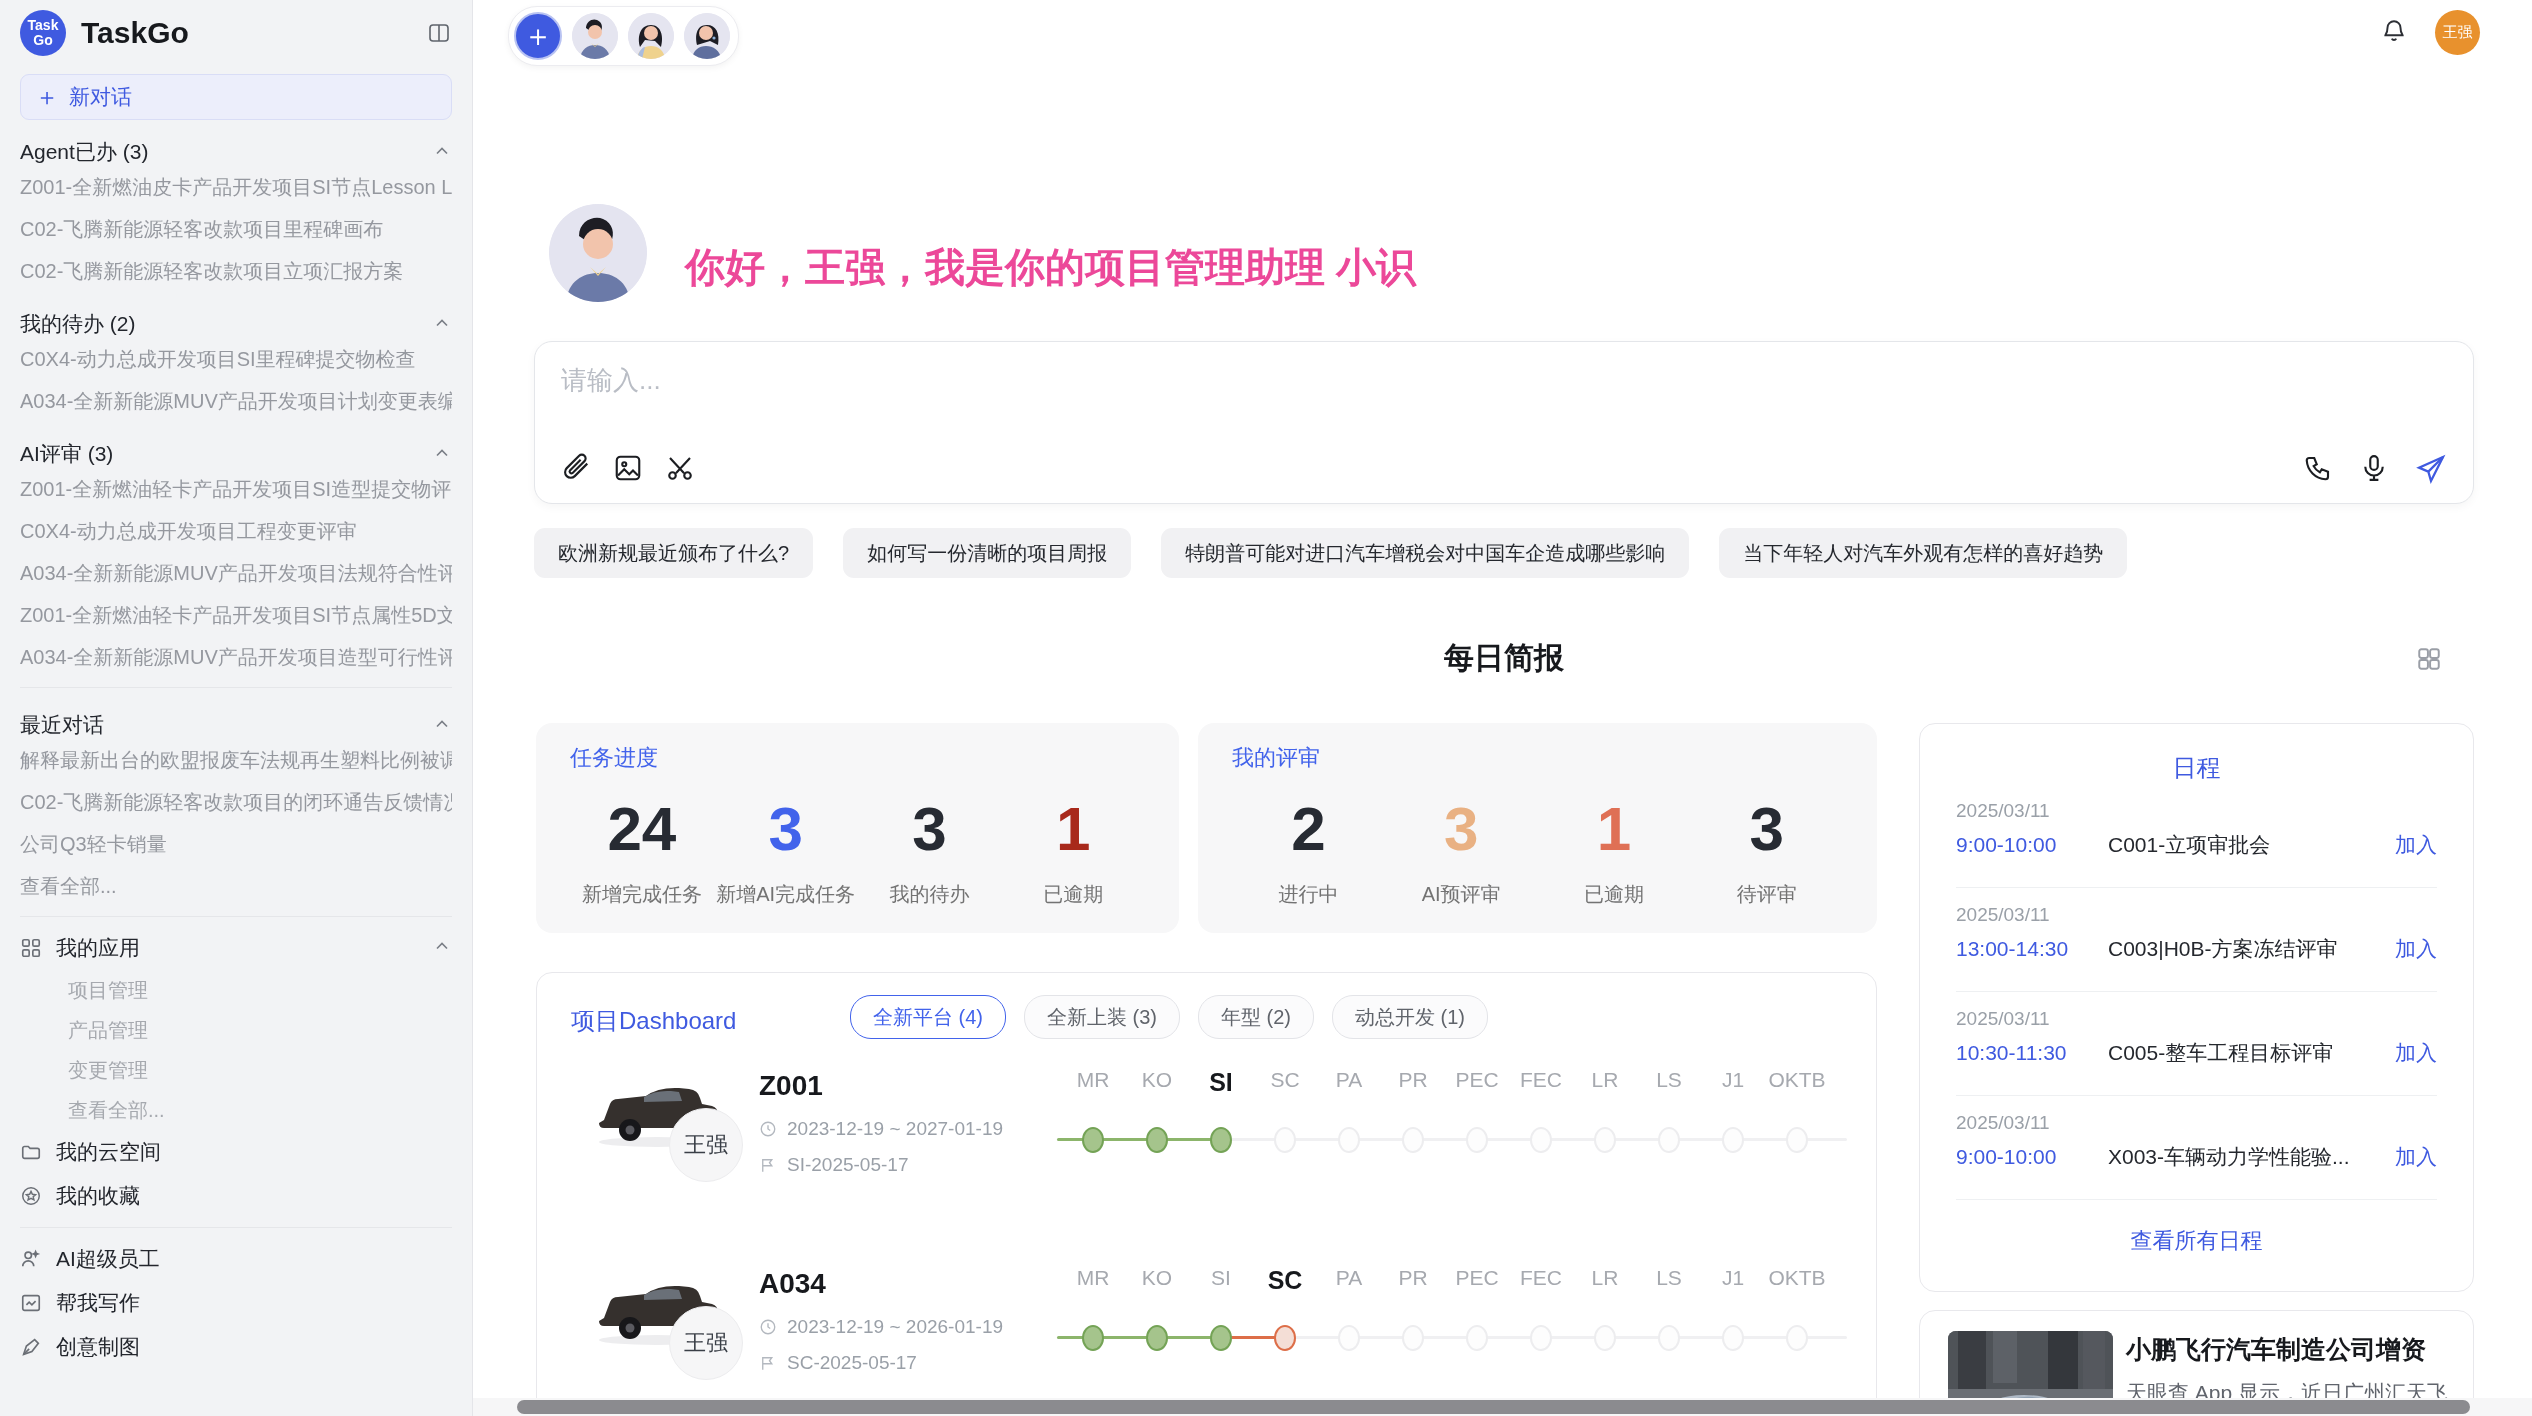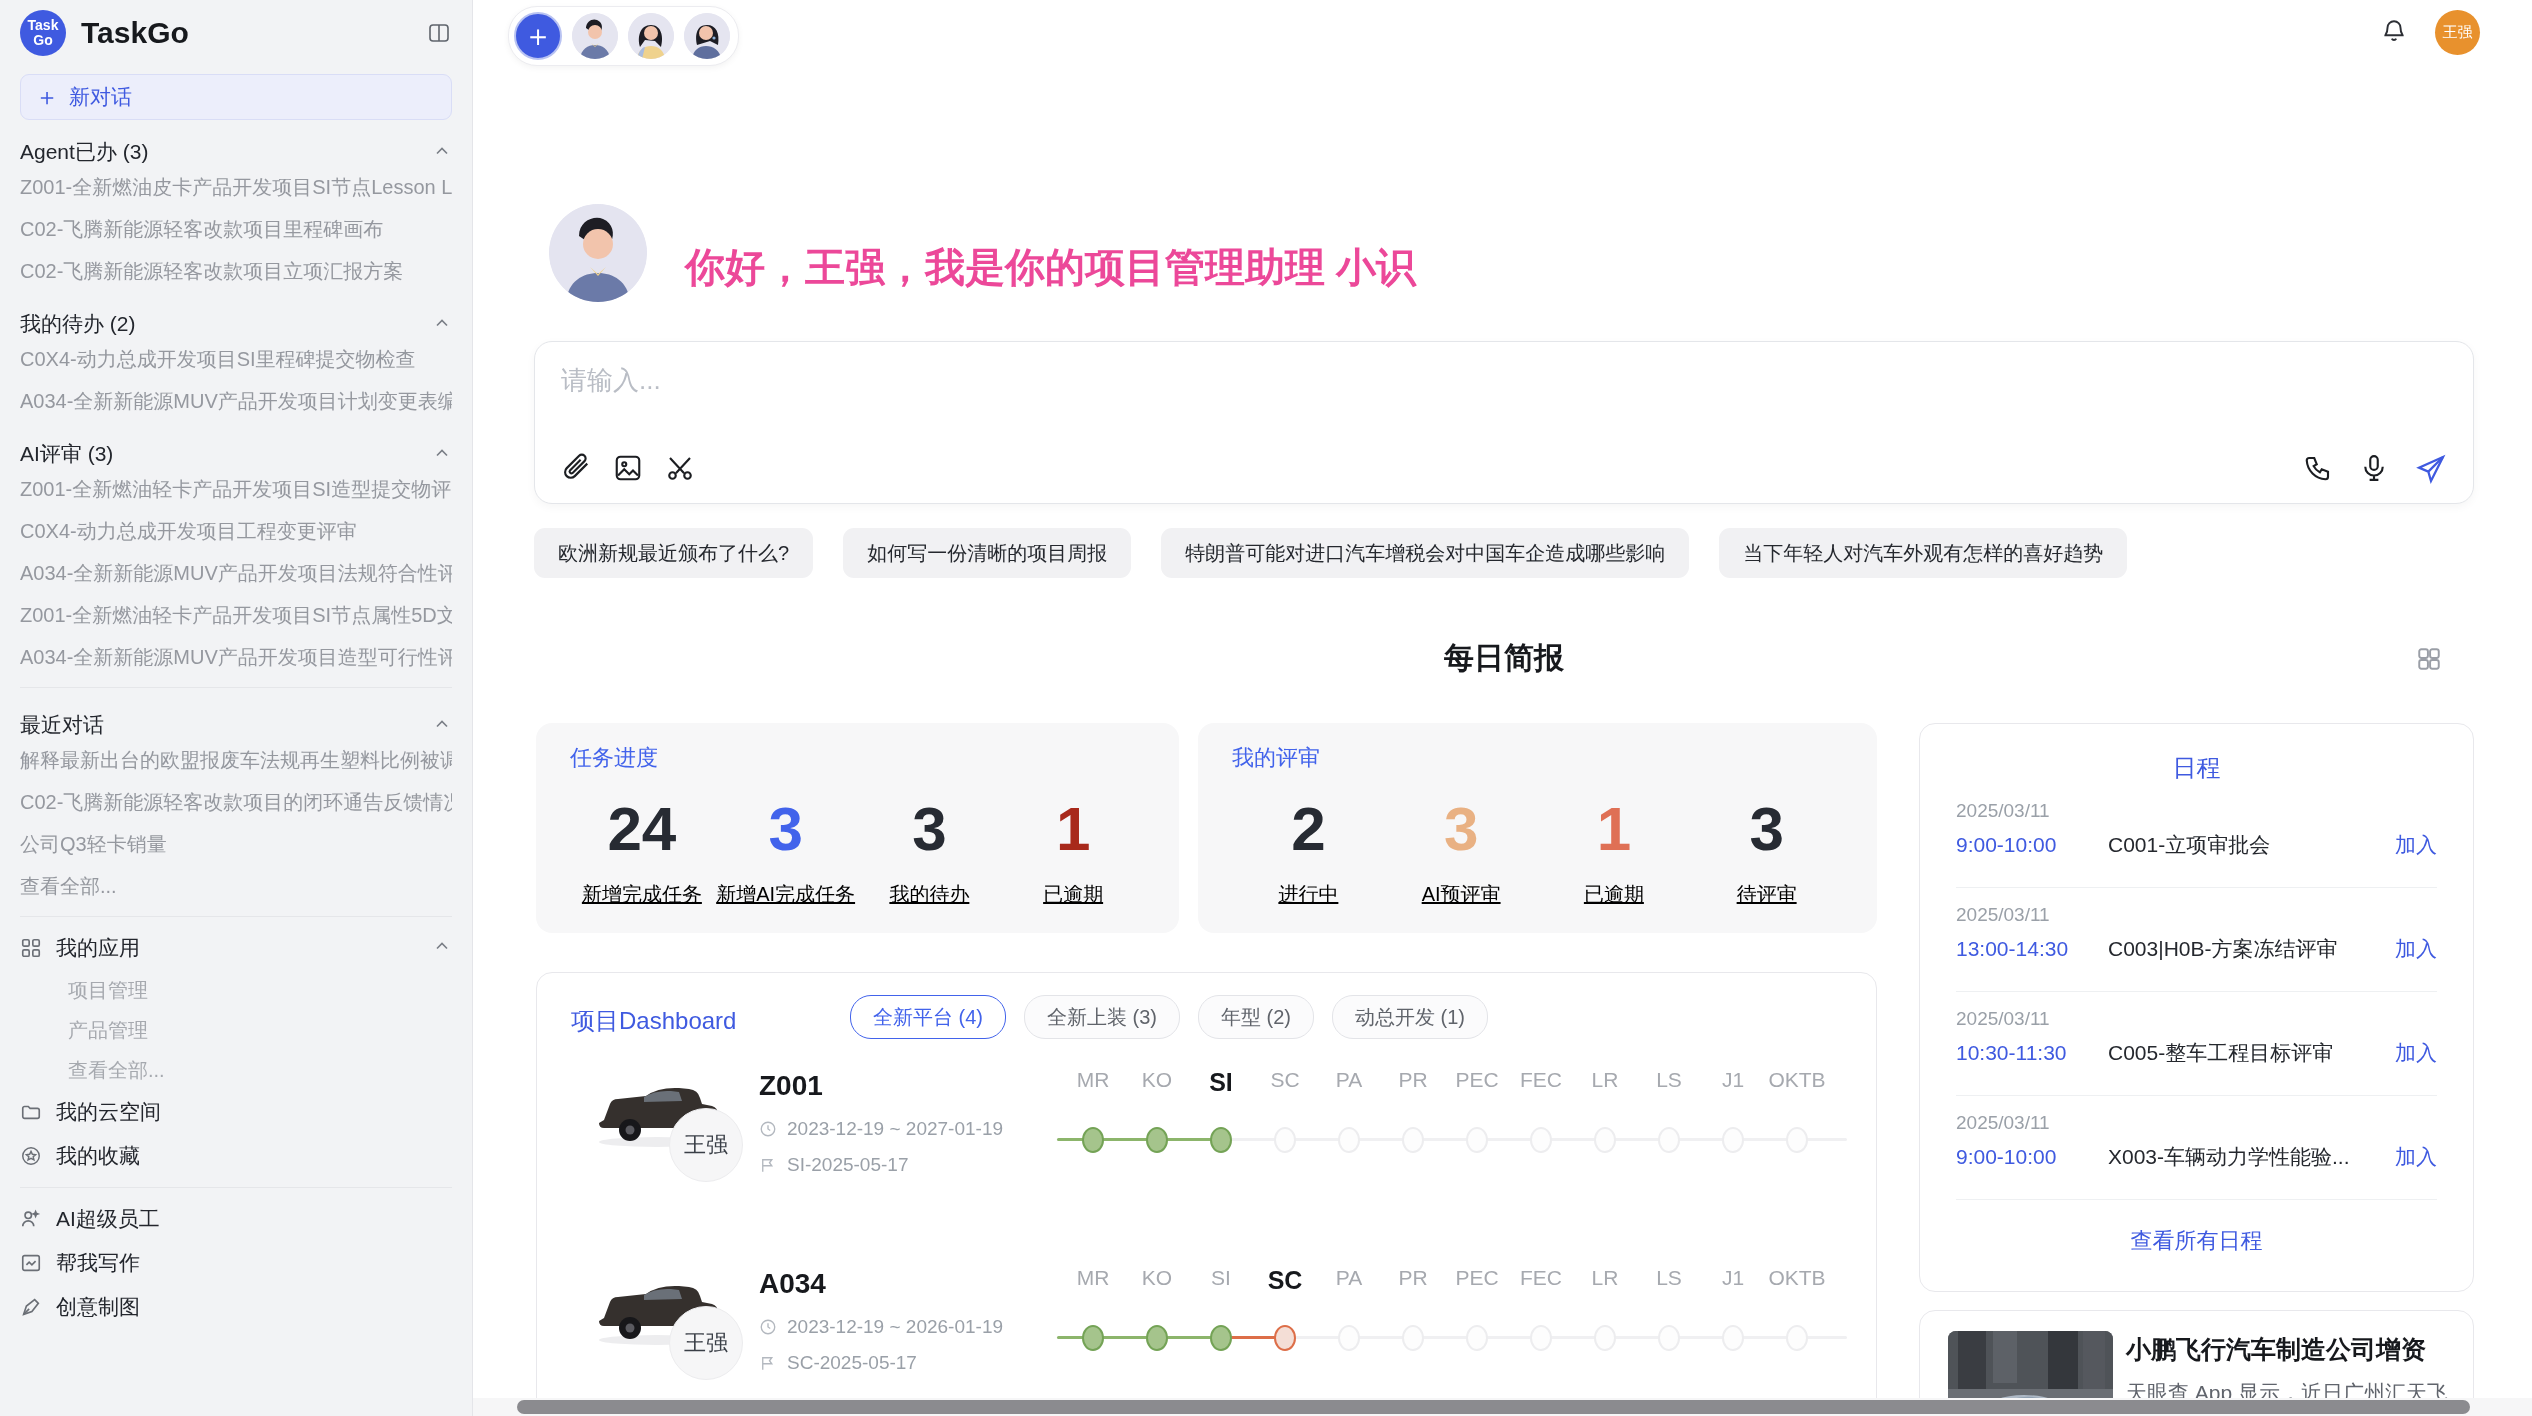--- a/index.html
+++ b/index.html
@@ -61,21 +61,21 @@
   .daily-title{position:absolute;left:61px;top:638px;width:1940px;text-align:center;font-size:30px;font-weight:bold;color:#17191d;}
   .daily-grid-icon{position:absolute;left:1943px;top:646px;color:#9a9ea6;cursor:pointer;}
 
   .stat-card{position:absolute;top:723px;height:210px;background:#f7f7f8;border-radius:16px;box-sizing:border-box;padding:20px 34px;}
   .stat-card.c1{left:63px;width:643px;}
   .stat-card.c2{left:725px;width:679px;}
   .stat-title{font-size:22px;color:#4263eb;}
   .stat-row{display:flex;margin-top:18px;}
   .stat{flex:1;text-align:center;}
   .stat .num{font-size:62px;font-weight:600;line-height:76px;}
-  .stat .lbl{font-size:20px;color:#000000;margin-top:14px;text-decoration:underline;}
+  .stat .lbl{font-size:20px;color:#737373;margin-top:14px;}
   .num.dark{color:#272b33;} .num.blue{color:#4263eb;} .num.red{color:#a8291b;}
   .num.orange{color:#e9b183;} .num.orangered{color:#df7055;}
 
   .dash{position:absolute;left:63px;top:972px;width:1341px;height:444px;background:#fff;border:1px solid #e8e8ec;
         border-radius:16px 16px 0 0;box-sizing:border-box;overflow:hidden;}
   .dash-title{position:absolute;left:34px;top:32px;font-size:24px;color:#3f5ae0;}
   .dash-tabs{position:absolute;left:313px;top:22px;display:flex;gap:18px;}
   .dtab{height:42px;border-radius:21px;border:1px solid #e3e4e8;background:#fbfbfc;color:#60646b;
         font-size:20px;display:flex;align-items:center;padding:0 22px;cursor:pointer;white-space:nowrap;}
   .dtab.active{border-color:#4263eb;color:#4263eb;background:#fff;}
@@ -204,20 +204,21 @@
           </svg></span>
       <span class="section-flex">
         <span>我的应用</span>
         <span class="chev"><svg width="20" height="20" viewBox="0 0 24 24" fill="none" stroke="currentColor" stroke-width="2">
               <polyline points="6 15 12 9 18 15"></polyline>
             </svg></span>
       </span>
     </div>
     <div class="sub-item">项目管理</div>
     <div class="sub-item">产品管理</div>
+    <div class="sub-item">变更管理</div>
     <div class="sub-item">查看全部...</div>
 
     <div class="app-row">
       <span class="gicon"><svg width="22" height="22" viewBox="0 0 24 24" fill="none" stroke="currentColor" stroke-width="1.8">
             <path d="M3 8a2 2 0 0 1 2-2h4l2 2h8a2 2 0 0 1 2 2v7a2 2 0 0 1-2 2H5a2 2 0 0 1-2-2z"></path>
           </svg></span>
       <span>我的云空间</span>
     </div>
     <div class="app-row">
       <span class="gicon"><svg width="22" height="22" viewBox="0 0 24 24" fill="none" stroke="currentColor" stroke-width="1.6">

